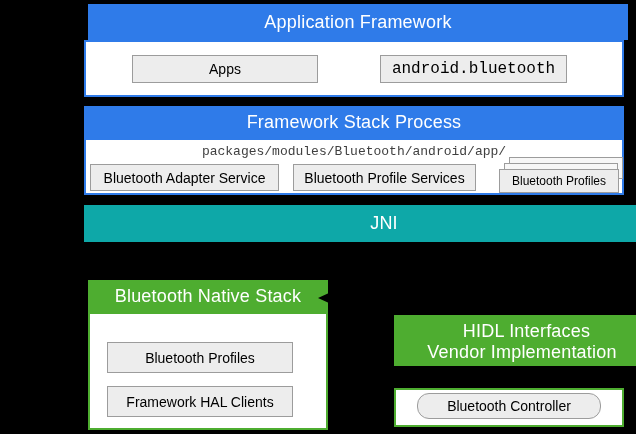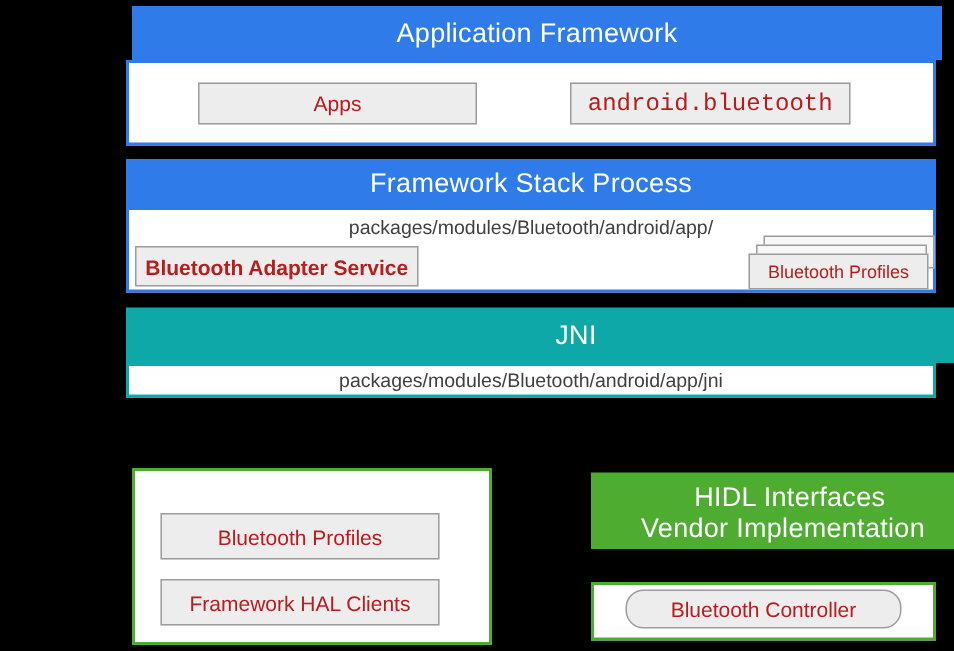--- a/index.html
+++ b/index.html
@@ -13,54 +13,53 @@
        color:#ffffff;font-size:18px;letter-spacing:.2px;box-sizing:border-box;}
   .hdr.blue{background:var(--blue);}
   .hdr.teal{background:var(--teal);}
   .hdr.green{background:var(--green);}
   .body{position:absolute;background:#ffffff;box-sizing:border-box;}
   .body.blue{border:2px solid var(--blue);}
   .body.teal{border:2px solid var(--teal);}
   .body.green{border:2px solid var(--green);}
   .gbox{position:absolute;background:var(--box-bg);border:1px solid var(--box-border);
         display:flex;align-items:center;justify-content:center;box-sizing:border-box;
-        font-size:14px;color:#b91c1c;white-space:nowrap;}
+        font-size:14px;color:#000000;white-space:nowrap;}
   .gbox.small{font-size:12px;}
   .gbox.mono{font-family:"Liberation Mono","DejaVu Sans Mono",monospace;font-size:16px;}
   .sheet{position:absolute;background:#f7f7f7;border:1px solid var(--box-border);box-sizing:border-box;}
   .path{position:absolute;left:0;right:0;text-align:center;
-        font-family:Liberation Sans, sans-serif;
+        font-family:Liberation Mono, monospace;
         color:var(--path-text);white-space:nowrap;}
   .arrow{position:absolute;}
 </style>
 </head>
 <body>
 
 <div class="stage">
 
   <div class="hdr blue" style="left:88px;top:4px;width:540px;height:36px;">Application Framework</div>
   <div class="body blue" style="left:84px;top:40px;width:540px;height:57px;">
     <div class="gbox" style="left:46px;top:13px;width:186px;height:28px;">Apps</div>
     <div class="gbox mono" style="left:294px;top:13px;width:187px;height:28px;">android.bluetooth</div>
   </div>
 
   <div class="hdr blue" style="left:84px;top:106px;width:540px;height:32px;">Framework Stack Process</div>
   <div class="body blue" style="left:84px;top:138px;width:540px;height:57px;">
     <div class="path" style="top:4px;font-size:13px;">packages/modules/Bluetooth/android/app/</div>
-    <div class="gbox" style="left:4px;top:24px;width:189px;height:27px;font-weight:bold;">Bluetooth Adapter Service</div>
+    <div class="gbox" style="left:4px;top:24px;width:189px;height:27px;">Bluetooth Adapter Service</div>
+    <div class="gbox" style="left:207px;top:24px;width:183px;height:27px;">Bluetooth Profile Services</div>
     <div class="sheet" style="left:423px;top:17px;width:114px;height:22px;"></div>
     <div class="sheet" style="left:418px;top:23px;width:114px;height:22px;"></div>
     <div class="gbox small" style="left:413px;top:29px;width:120px;height:24px;">Bluetooth Profiles</div>
   </div>
 
   <div class="hdr teal" style="left:84px;top:205px;width:600px;height:37px;">JNI</div>
-  <div class="body teal" style="left:84px;top:242px;width:540px;height:23px;">
-    <div class="path" style="top:2px;font-size:13px;">packages/modules/Bluetooth/android/app/jni</div>
-  </div>
 
+  <div class="hdr green" style="left:88px;top:280px;width:240px;height:32px;">Bluetooth Native Stack</div>
   <div class="body green" style="left:88px;top:312px;width:240px;height:118px;">
     <div class="gbox" style="left:17px;top:28px;width:186px;height:31px;">Bluetooth Profiles</div>
     <div class="gbox" style="left:17px;top:72px;width:186px;height:31px;">Framework HAL Clients</div>
   </div>
 
   <svg class="arrow" style="left:316px;top:290px;" width="88" height="16" viewBox="0 0 88 16">
     <rect x="12" y="6.5" width="64" height="3" fill="#000"></rect>
     <polygon points="2,8 14,2.5 14,13.5" fill="#000"></polygon>
     <polygon points="86,8 74,2.5 74,13.5" fill="#000"></polygon>
   </svg>

